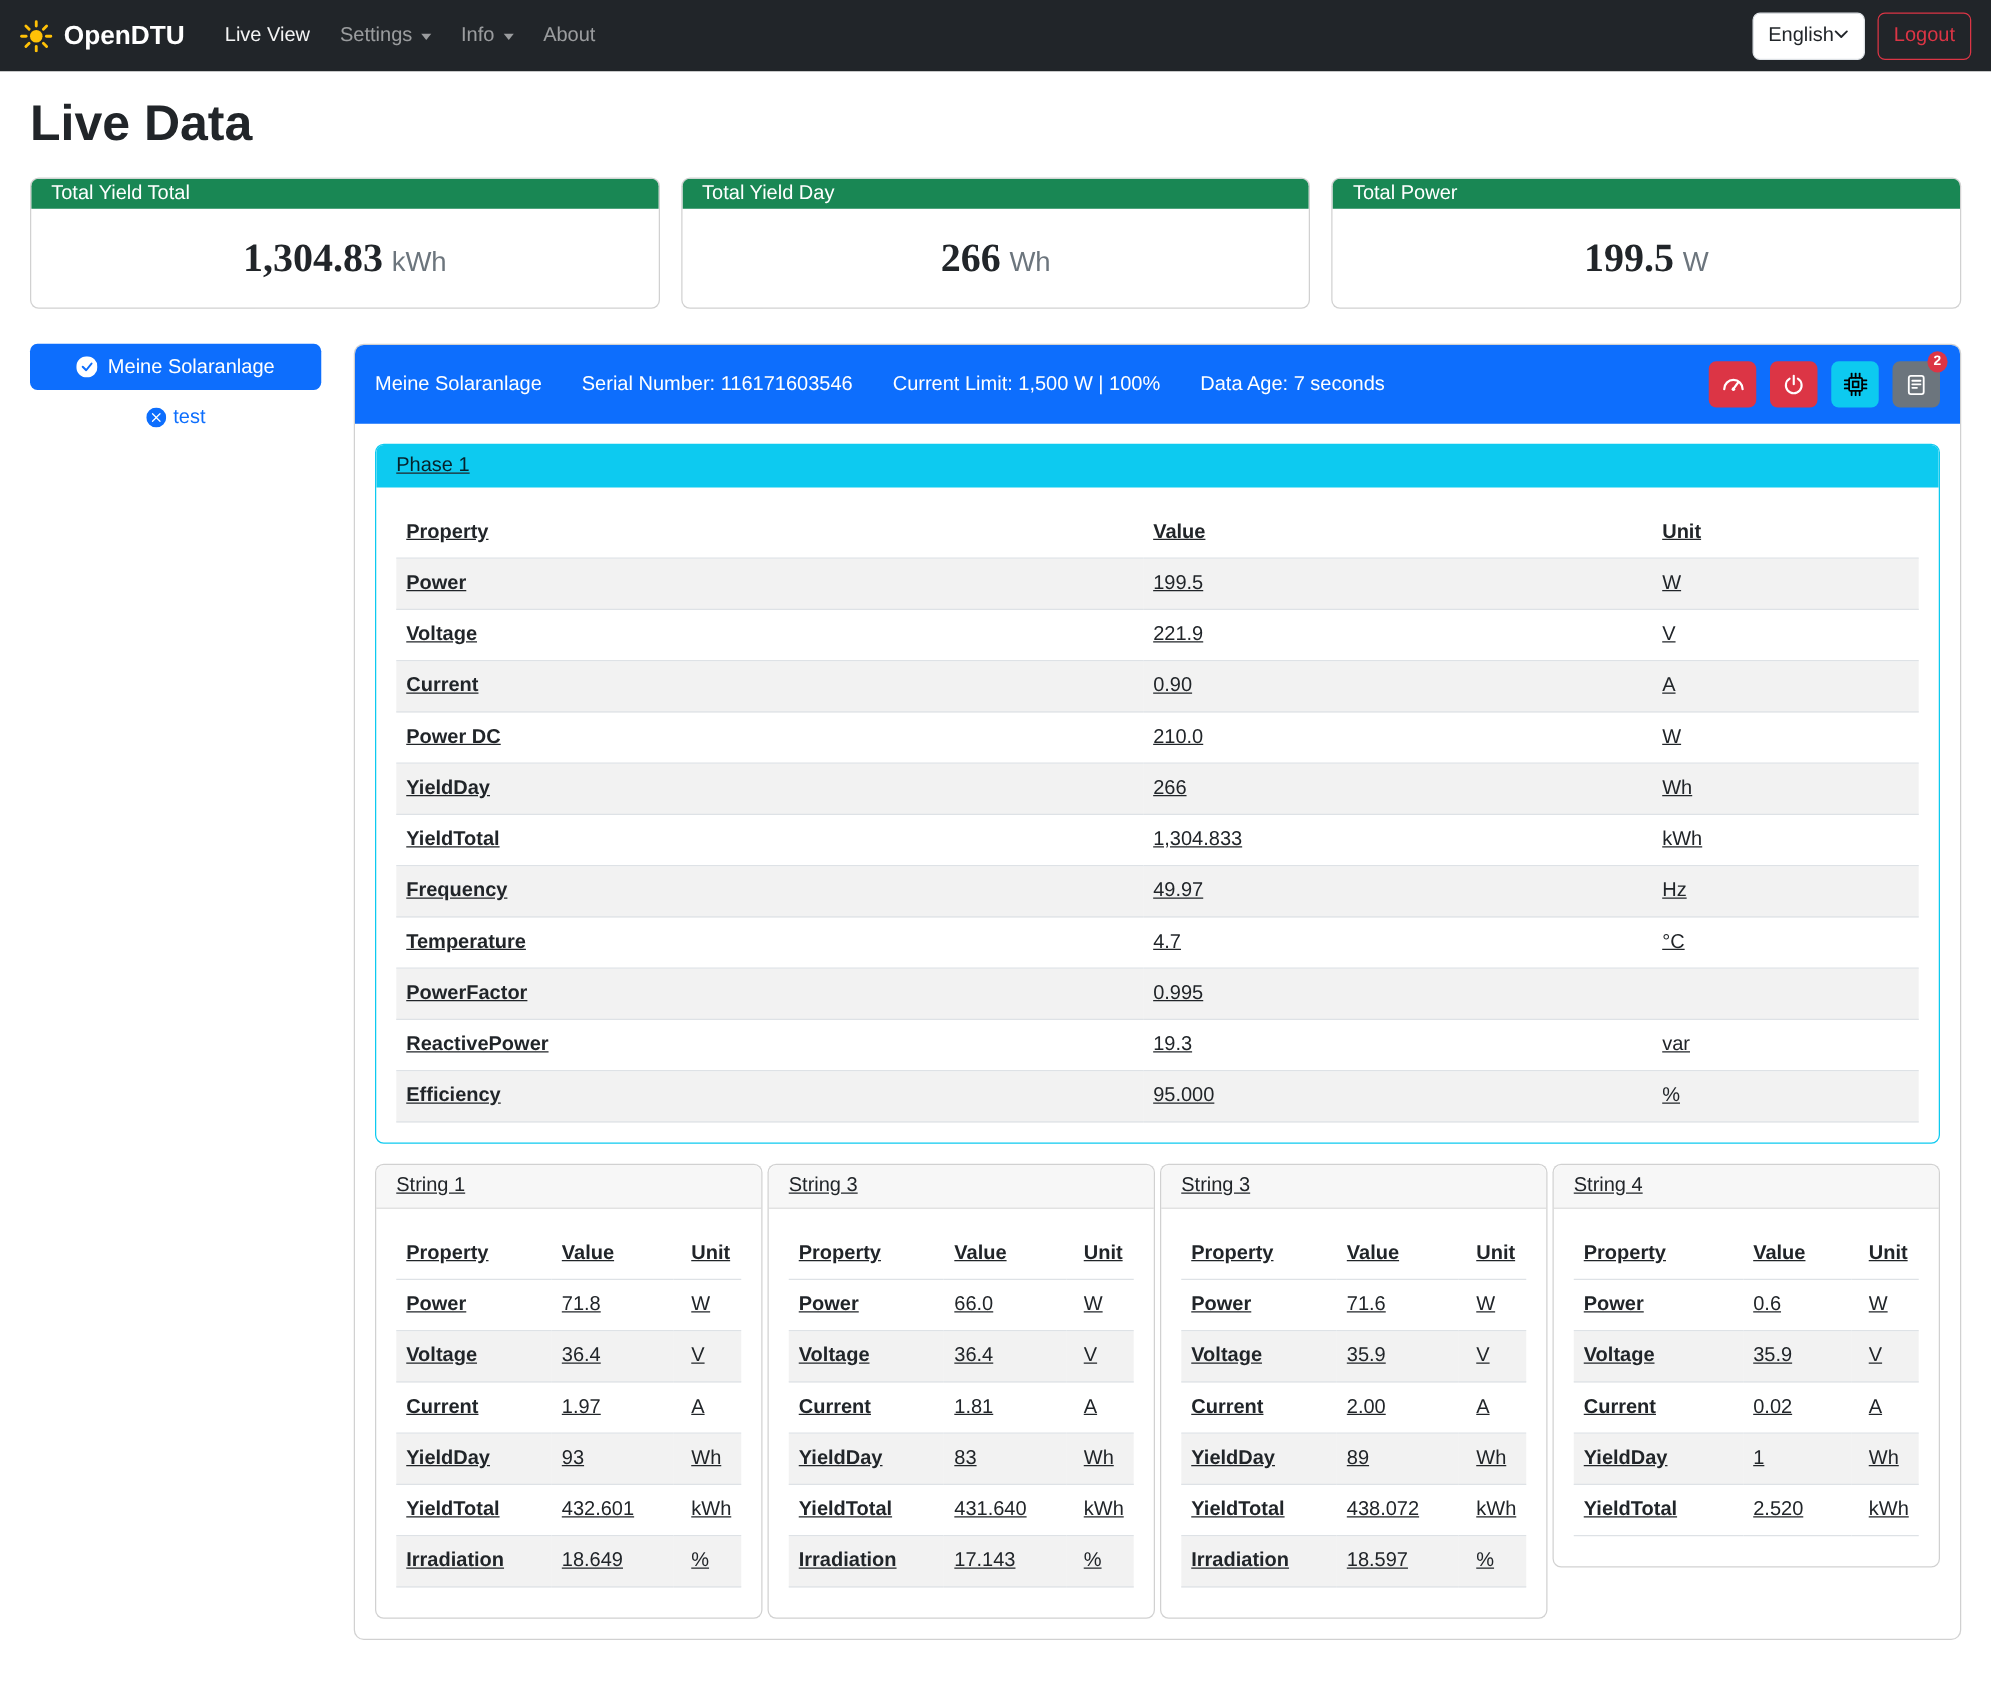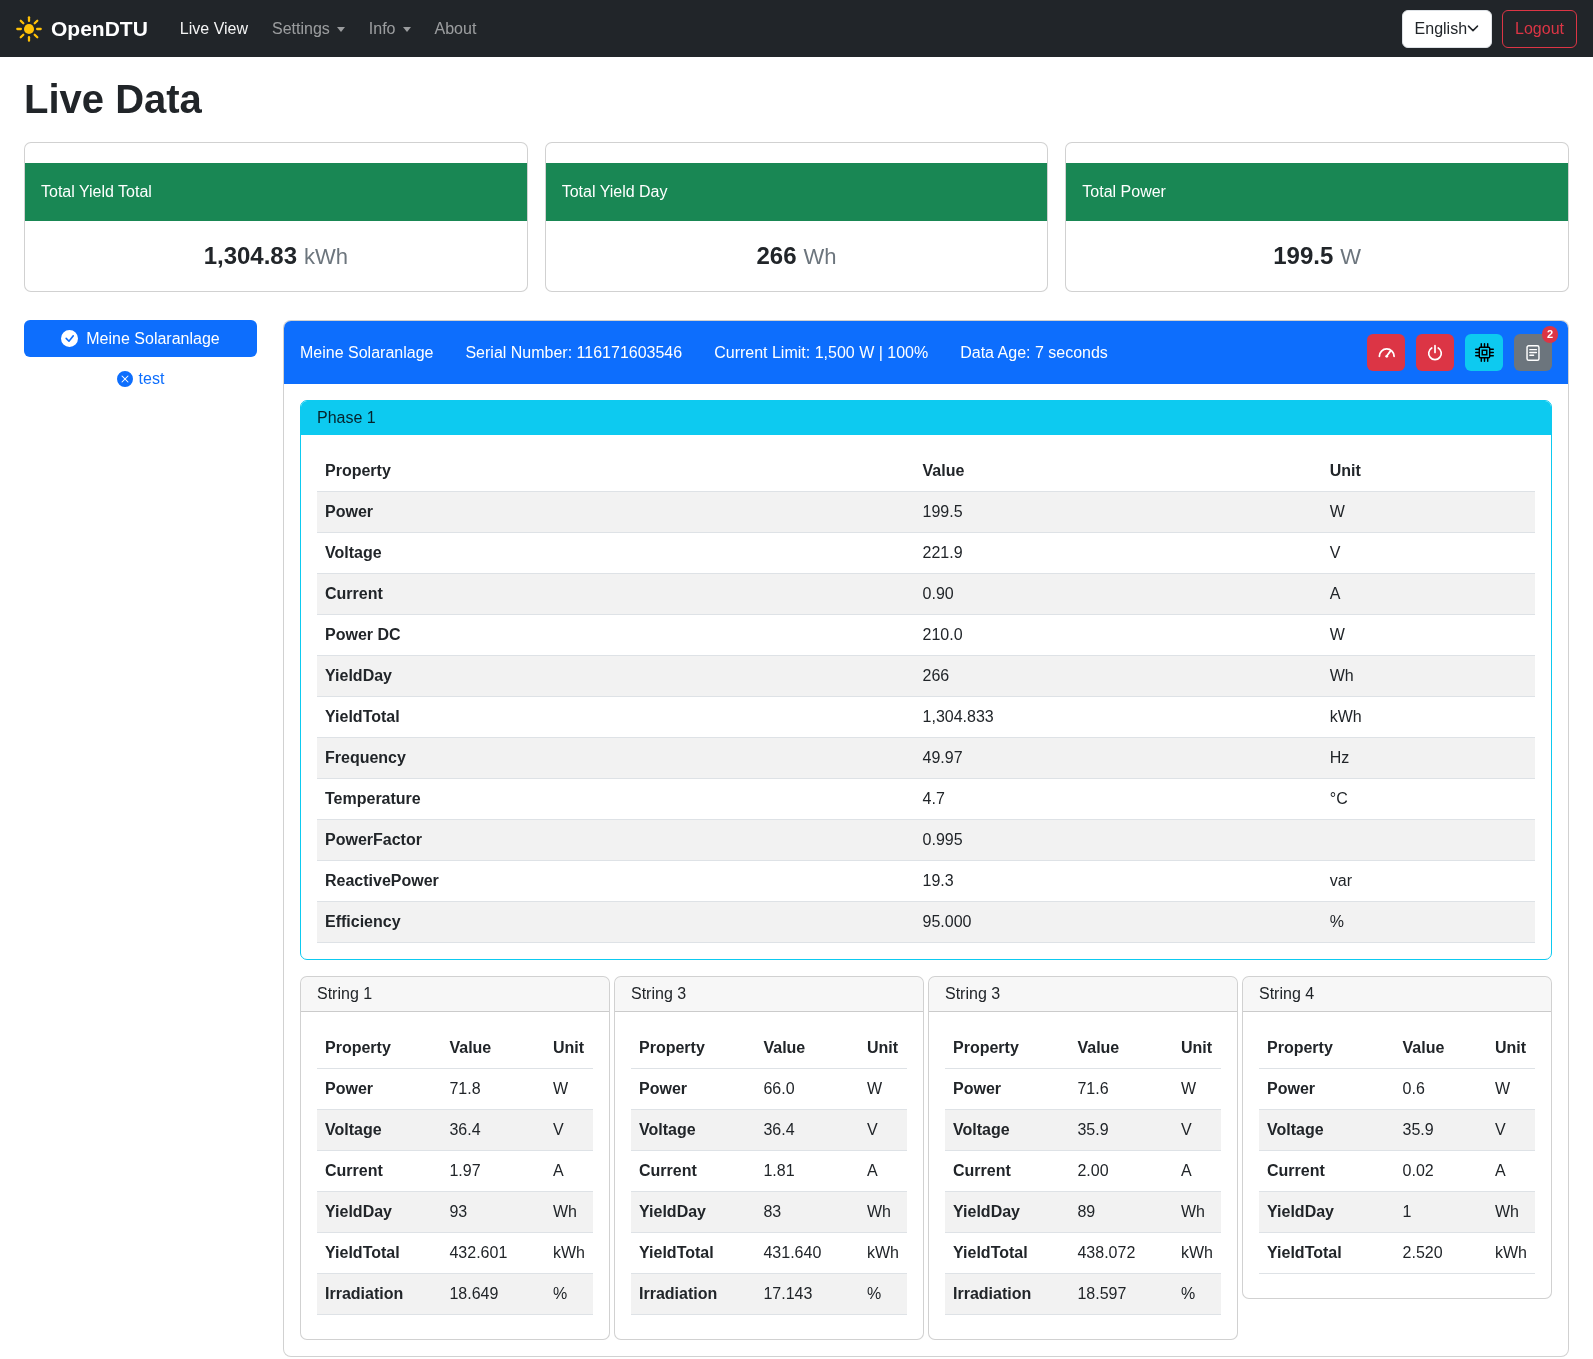--- a/index.html
+++ b/index.html
@@ -30,23 +30,23 @@
     font-family:inherit; height:38px; }
 
   
   .container { padding:0 24px 24px 24px; }
   .page-title { font-size:40px; font-weight:700; margin:20px 0 20px 0; color:#212529; }
 
   
   .summary-row { display:flex; gap:17px; }
   .summary-card { flex:1; border:1px solid rgba(0,0,0,.18); border-radius:7px;
     overflow:hidden; background:#fff; }
-  .summary-card-header { background:#198754; color:#fff; padding:20px 16px;margin-top:20px; }
+  .summary-card-header { background:#198754; color:#fff; padding:3px 16px; }
   .summary-card-body { padding:21px 16px; text-align:center; }
-  .summary-value { font-size:24px; font-weight:700; color:#212529; }
+  .summary-value { font-size:32px; font-weight:700; color:#212529;font-family:Liberation Serif, serif; }
   .summary-unit { font-size:22px; color:#6c757d; margin-left:7px; }
 
   
   .main-row { display:flex; gap:26px; margin-top:28px; align-items:flex-start; }
   .sidebar { width:233px; flex:none; }
   .inverter-select-btn { width:100%; background:#0d6efd; color:#fff; border:none;
     border-radius:6px; padding:8px 12px; font-size:16px; display:flex;
     align-items:center; justify-content:center; gap:8px; cursor:pointer;
     font-family:inherit; height:37px; }
   .event-link { margin-top:13px; display:flex; align-items:center;
@@ -60,21 +60,21 @@
   .btn-group-right { display:flex; gap:11px; }
   .icon-btn { width:38px; height:37px; border:none; border-radius:6px;
     display:flex; align-items:center; justify-content:center; cursor:pointer;
     position:relative; padding:0; }
   .icon-btn.danger { background:#dc3545; color:#fff; }
   .icon-btn.info { background:#0dcaf0; color:#000; }
   .icon-btn.secondary { background:#6c757d; color:#fff; }
   .badge { position:absolute; top:-8px; right:-6px; background:#dc3545; color:#fff;
     font-size:11px; line-height:1; padding:3px 5px; border-radius:9px;
     font-weight:700; }
-  .panel-body { padding:16px; }
+  .panel-body { padding:16px;text-decoration:underline; }
 
   
   .phase-card { border:1px solid #0dcaf0; border-radius:7px; margin-bottom:16px;
     overflow:hidden; }
   .phase-card-header { background:#0dcaf0; color:#06222b; padding:8px 16px; }
   .phase-card-body { padding:16px; }
 
   
   table { width:100%; border-collapse:collapse; line-height:1.5; }
   th, td { padding:8px; border-bottom:1px solid #dee2e6; text-align:left;

